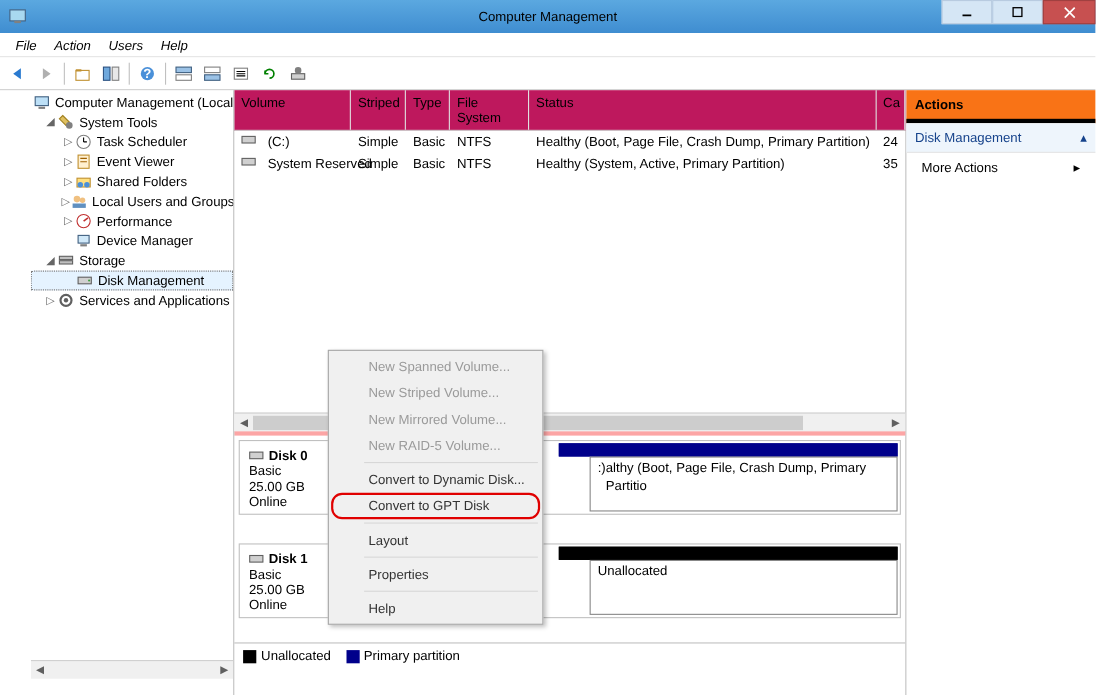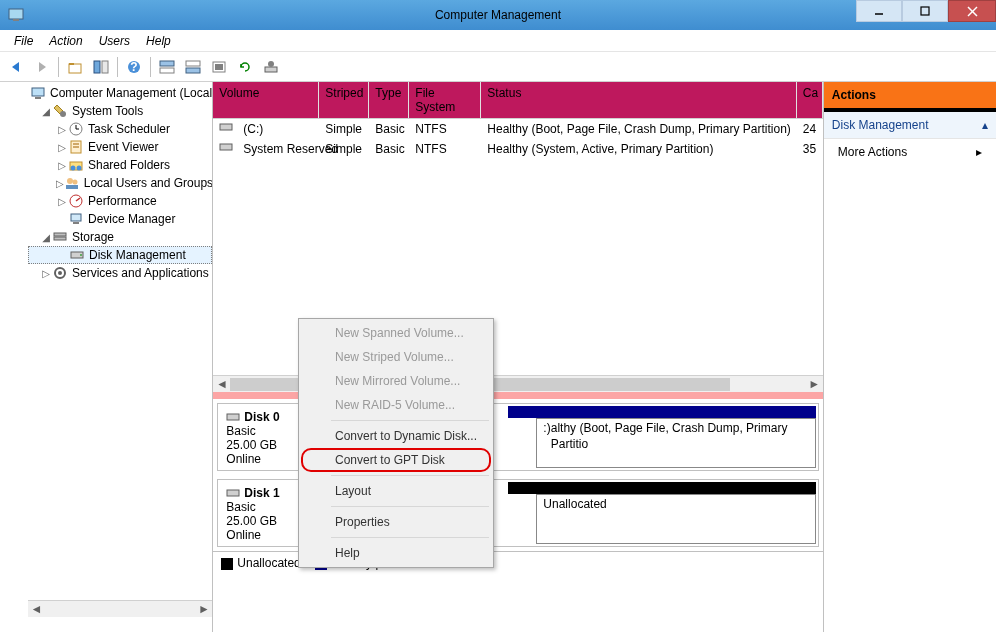--- a/index.html
+++ b/index.html
@@ -38,21 +38,21 @@
 .center-pane { flex: 1; display: flex; flex-direction: column; border-right: 1px solid #c0c0c0; }
 .vol-list { flex: 0 0 310px; display: flex; flex-direction: column; }
 .vol-header { display: flex; background: #be185d; border-bottom: 1px solid #d0d0d0; }
 .vol-col { border-right: 1px solid #e0e0e0; padding: 4px 6px; font-weight: normal; cursor: default; text-align: left; }
 .vol-body { flex: 1; }
 .vol-row { display: flex; padding: 2px 0; }
 .vol-cell { padding: 0 6px; white-space: nowrap; display:flex; align-items:center; gap:4px;}
 .vol-scroll { height: 17px; background: #f0f0f0; border-top: 1px solid #d0d0d0; display: flex; justify-content: space-between; align-items: center; position:relative;}
 .vol-scroll-thumb { position: absolute; left: 17px; top: 2px; height: 13px; width: 500px; background: #cdcdcd; }
 
-.disk-pane { flex: 1; display: flex; flex-direction: column; border-top: 7px solid #fca5a5; }
+.disk-pane { flex: 1; display: flex; flex-direction: column; border-top: 4px solid #fca5a5; gap: 18px; }
 .disk-row { display: flex; border: 1px solid #c0c0c0; margin: 4px; height: 68px; }
 .disk-label { width: 90px; padding: 6px 8px; border-right: 1px solid #c0c0c0; }
 .disk-label .dname { font-weight: bold; display:flex; align-items:center; gap:4px;}
 .legend { border-top: 1px solid #c0c0c0; padding: 4px 8px; display: flex; gap: 14px; align-items: center; }
 .leg-swatch { width: 12px; height: 12px; display: inline-block; margin-right: 4px; vertical-align: middle; }
 
 .right-pane { width: 184px; }
 .actions-header { background: #f97316; font-weight: bold; padding: 6px 8px; border-bottom: 4px solid #000000; }
 .actions-sub { padding: 6px 8px; color: #15428b; border-bottom: 1px solid #e5e5e5; display:flex; justify-content:space-between; align-items:center; background:#eef5fc;}
 .actions-item { padding: 6px 14px; display:flex; justify-content:space-between; align-items:center;}

